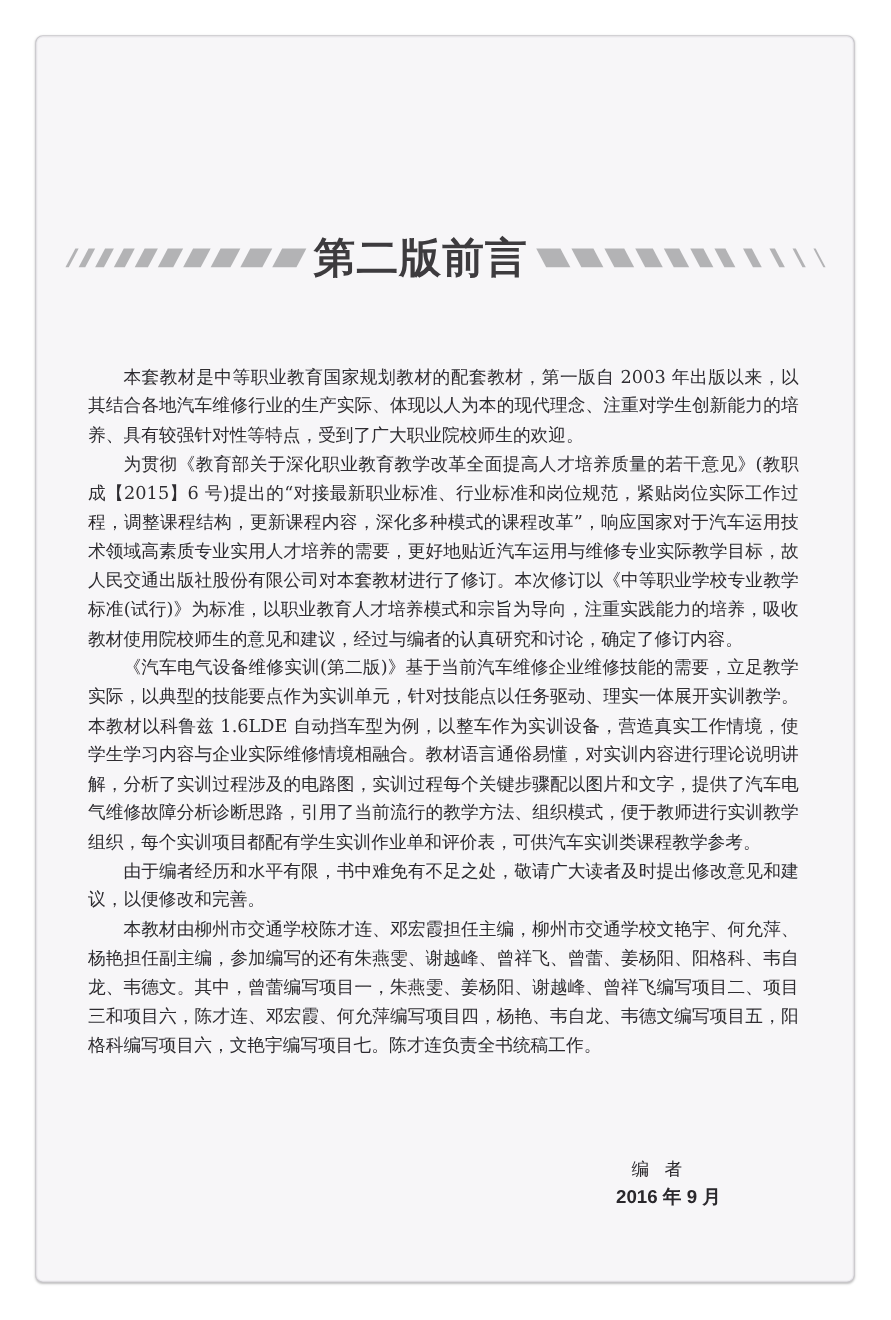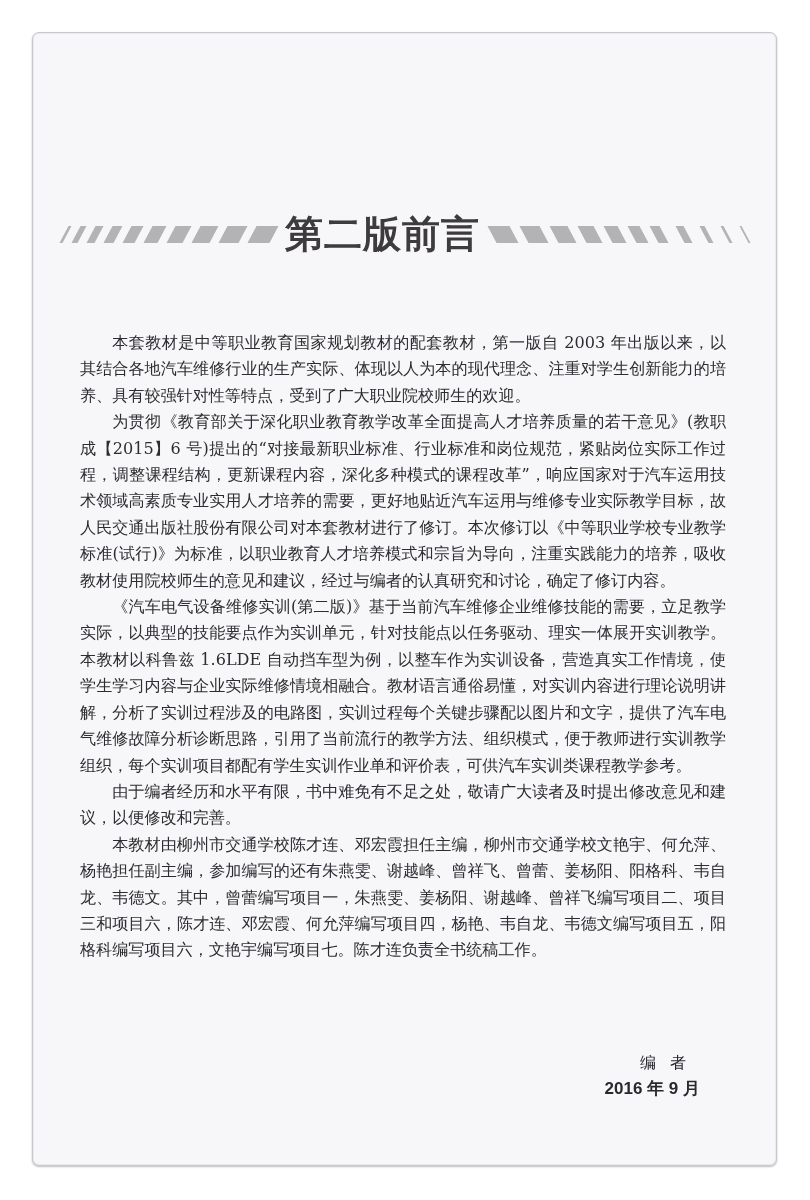--- a/index.html
+++ b/index.html
@@ -84,21 +84,21 @@
     }
     .body-text p {
       margin: 0;
       text-indent: 2em;
     }
     .signature {
       position: absolute;
       left: 560px;
       top: 1050px;
       width: 140px;
-      text-align: right;
+      text-align: left;
       color: #2a282c;
       font-size: 16px;
       line-height: 26px;
     }
     .sig-editor {
       letter-spacing: 14px;
       padding-left: 14px;
     }
     .sig-date {
       font-weight: bold;

